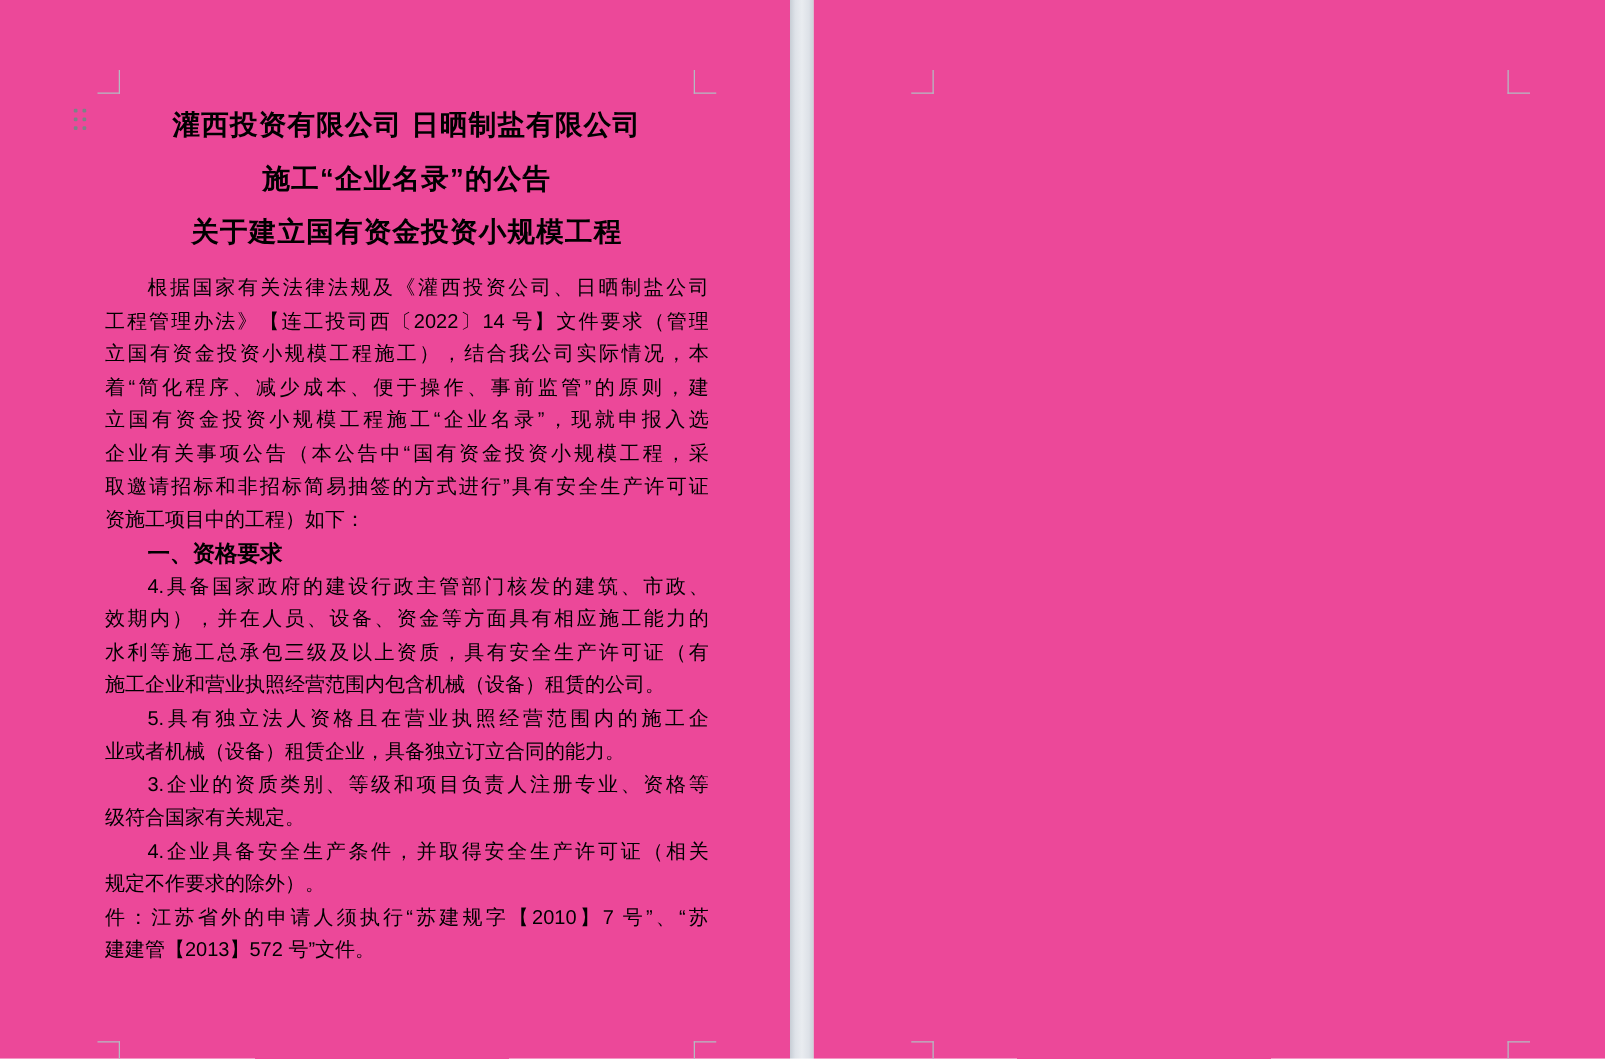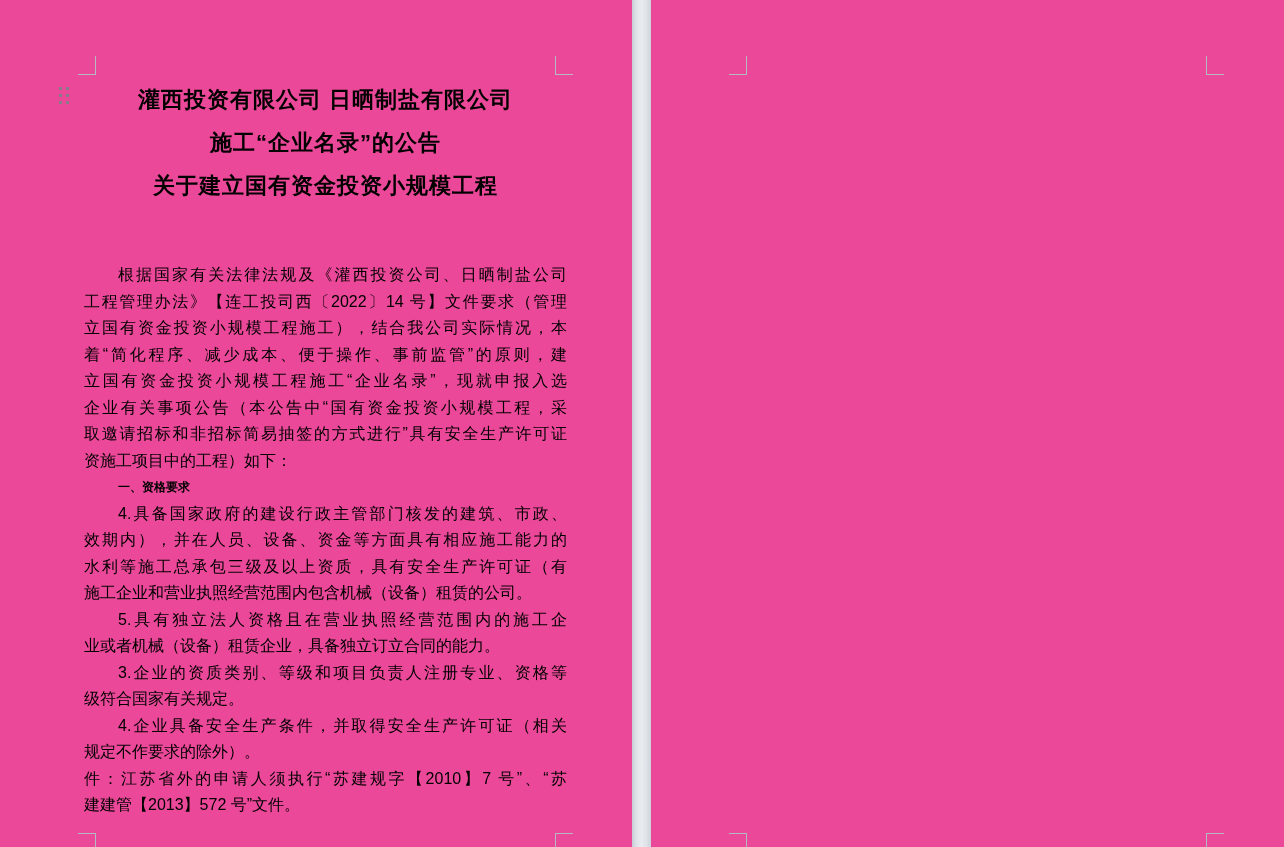--- a/index.html
+++ b/index.html
@@ -34,27 +34,27 @@
     column-gap: 4px; row-gap: 4px; cursor: grab;
   }
   #drag-handle .dot { width: 3px; height: 3px; background: #7d8187; border-radius: 1px; }
   
   #p1-title {
     position: absolute; left: 84px; top: 78px; width: 483px;
     text-align: center; font-weight: 700; font-size: 22px;
     line-height: 43px; letter-spacing: 1px;
   }
   
-  .bodycol { position: absolute; font-size: 16px; margin-top: 44px; }
+  .bodycol { position: absolute; font-size: 16px; }
   #p1-body { left: 84px; top: 218px;  width: 483px; line-height: 26.5px; }
   #p1-body .ln { height: 26.5px; }
   .ln { overflow: hidden; }
   .j { text-align: justify; text-align-last: justify; }
   #p1-body .ind { text-indent: 34px; }
-  .head { font-weight: 700; font-size: 12px; }
+  .head { font-weight: 700; font-size: 18px; }
 </style>
 </head>
 <body>
 
 <div class="page" id="page1">
   <div class="mark tl" style="left:78px;  top:56px;"></div>
   <div class="mark tr" style="left:555px; top:56px;"></div>
   <div class="mark bl" style="left:78px;  top:833px;"></div>
   <div class="mark br" style="left:555px; top:833px;"></div>
 

